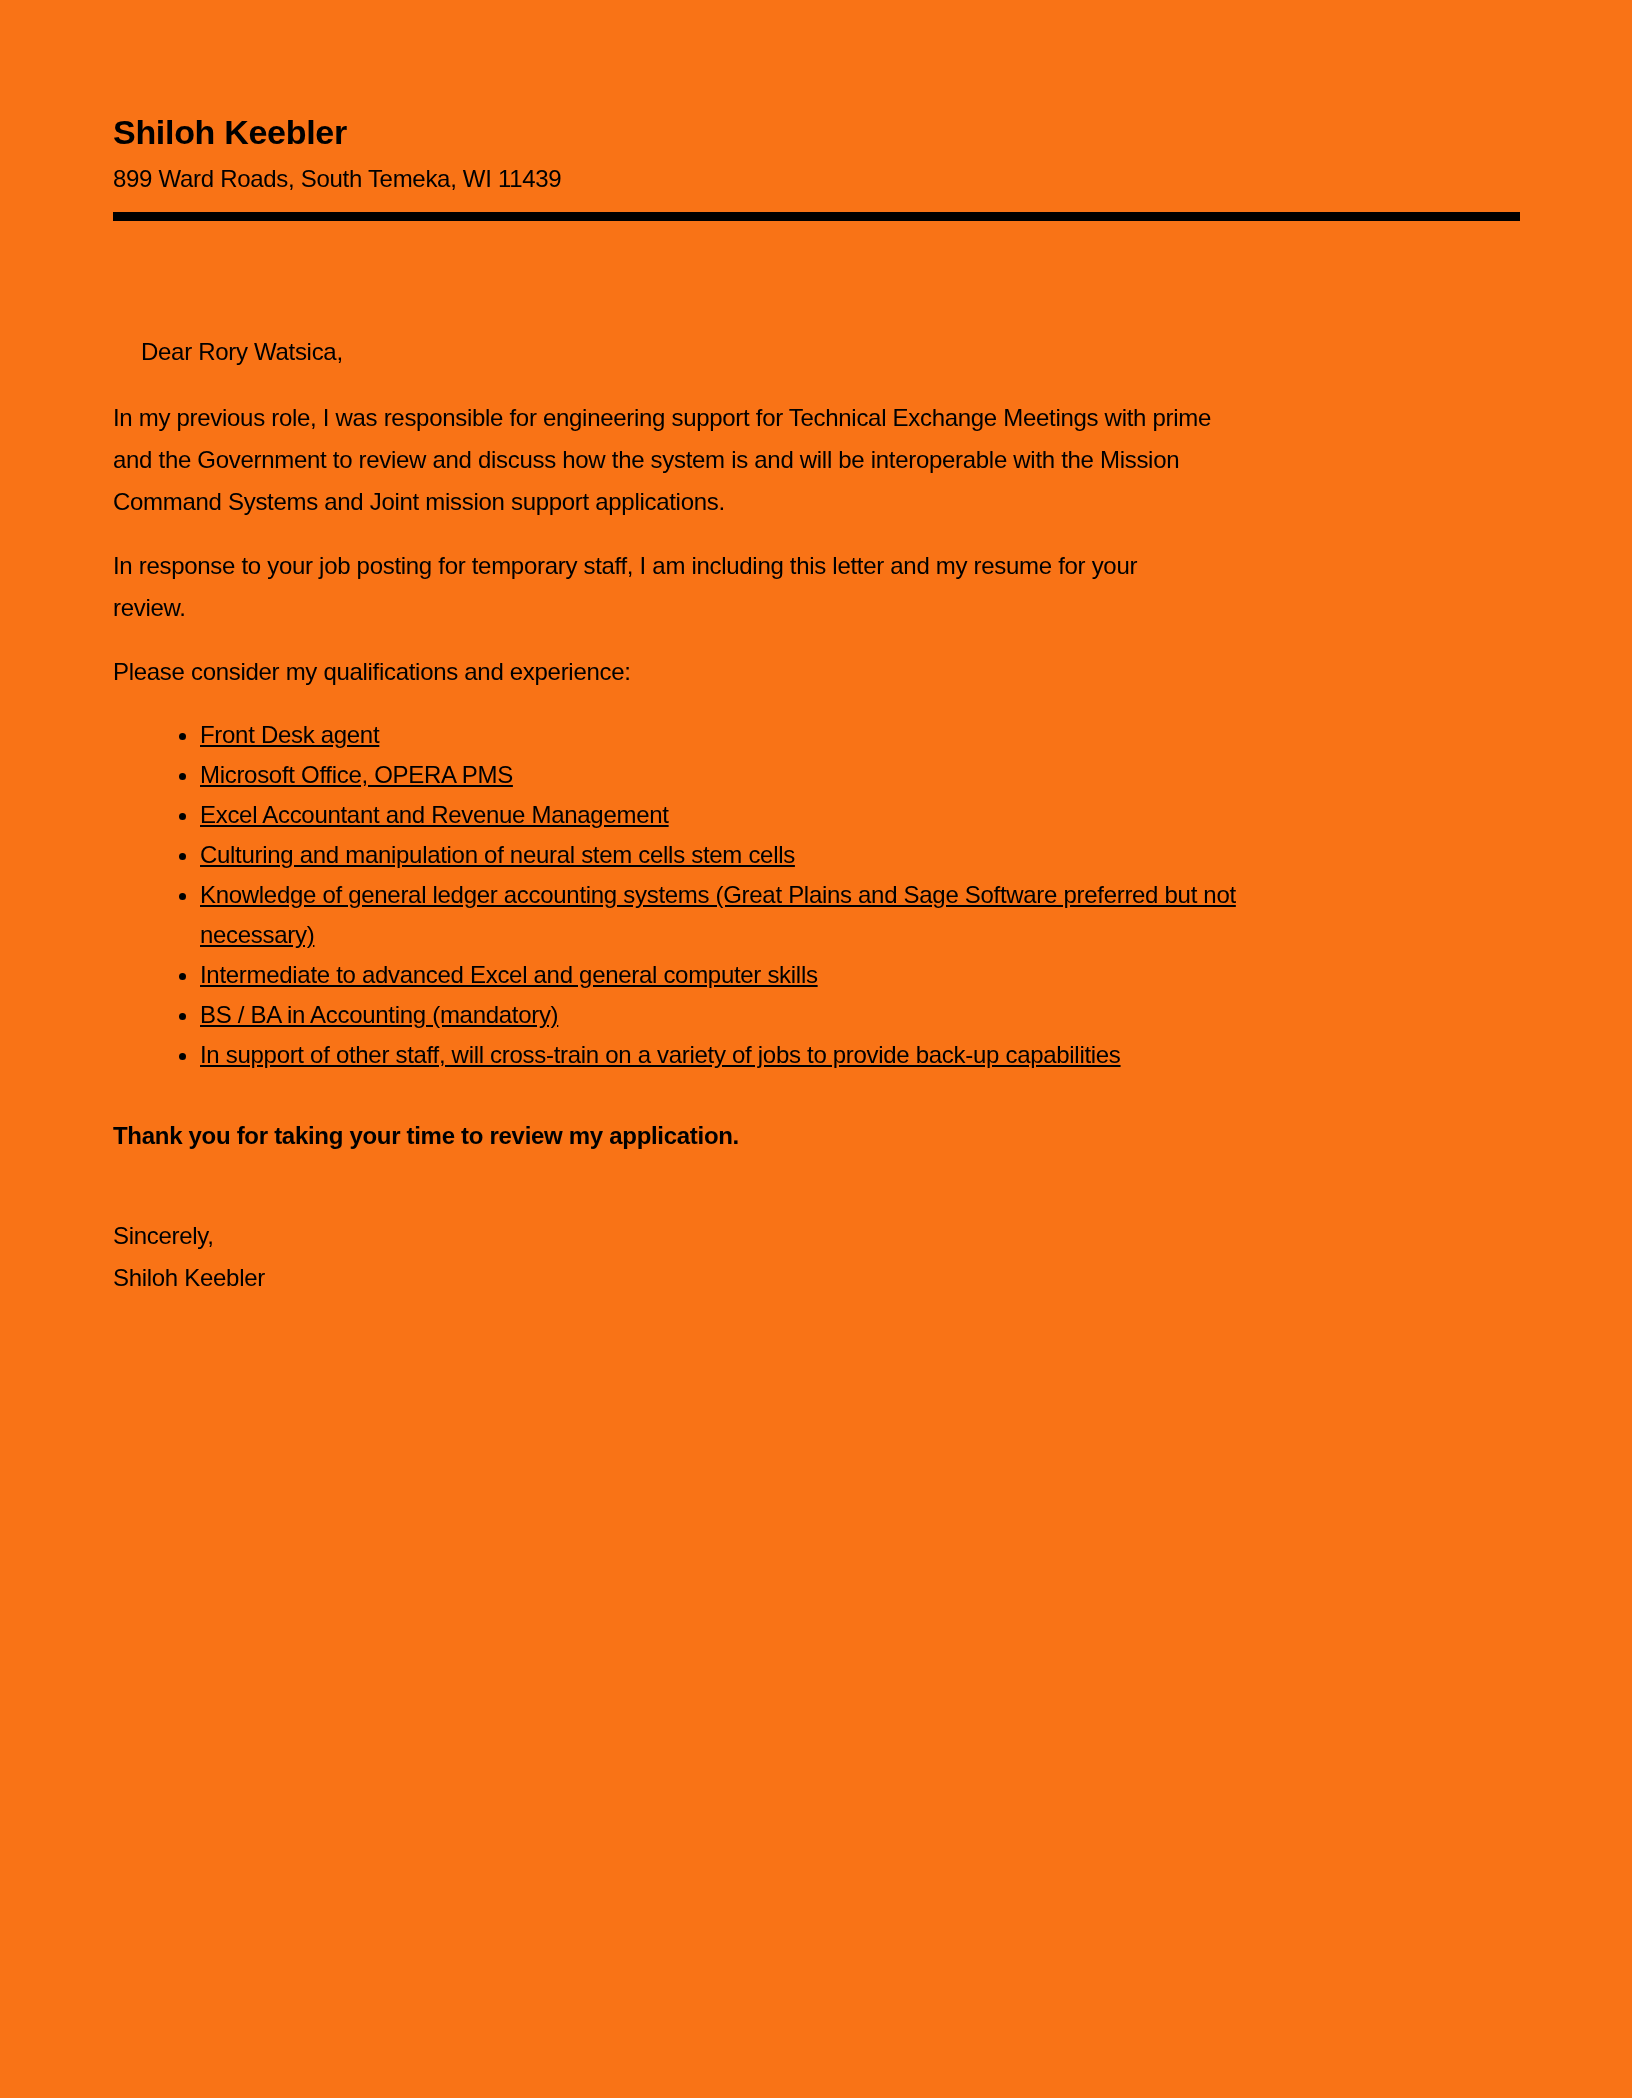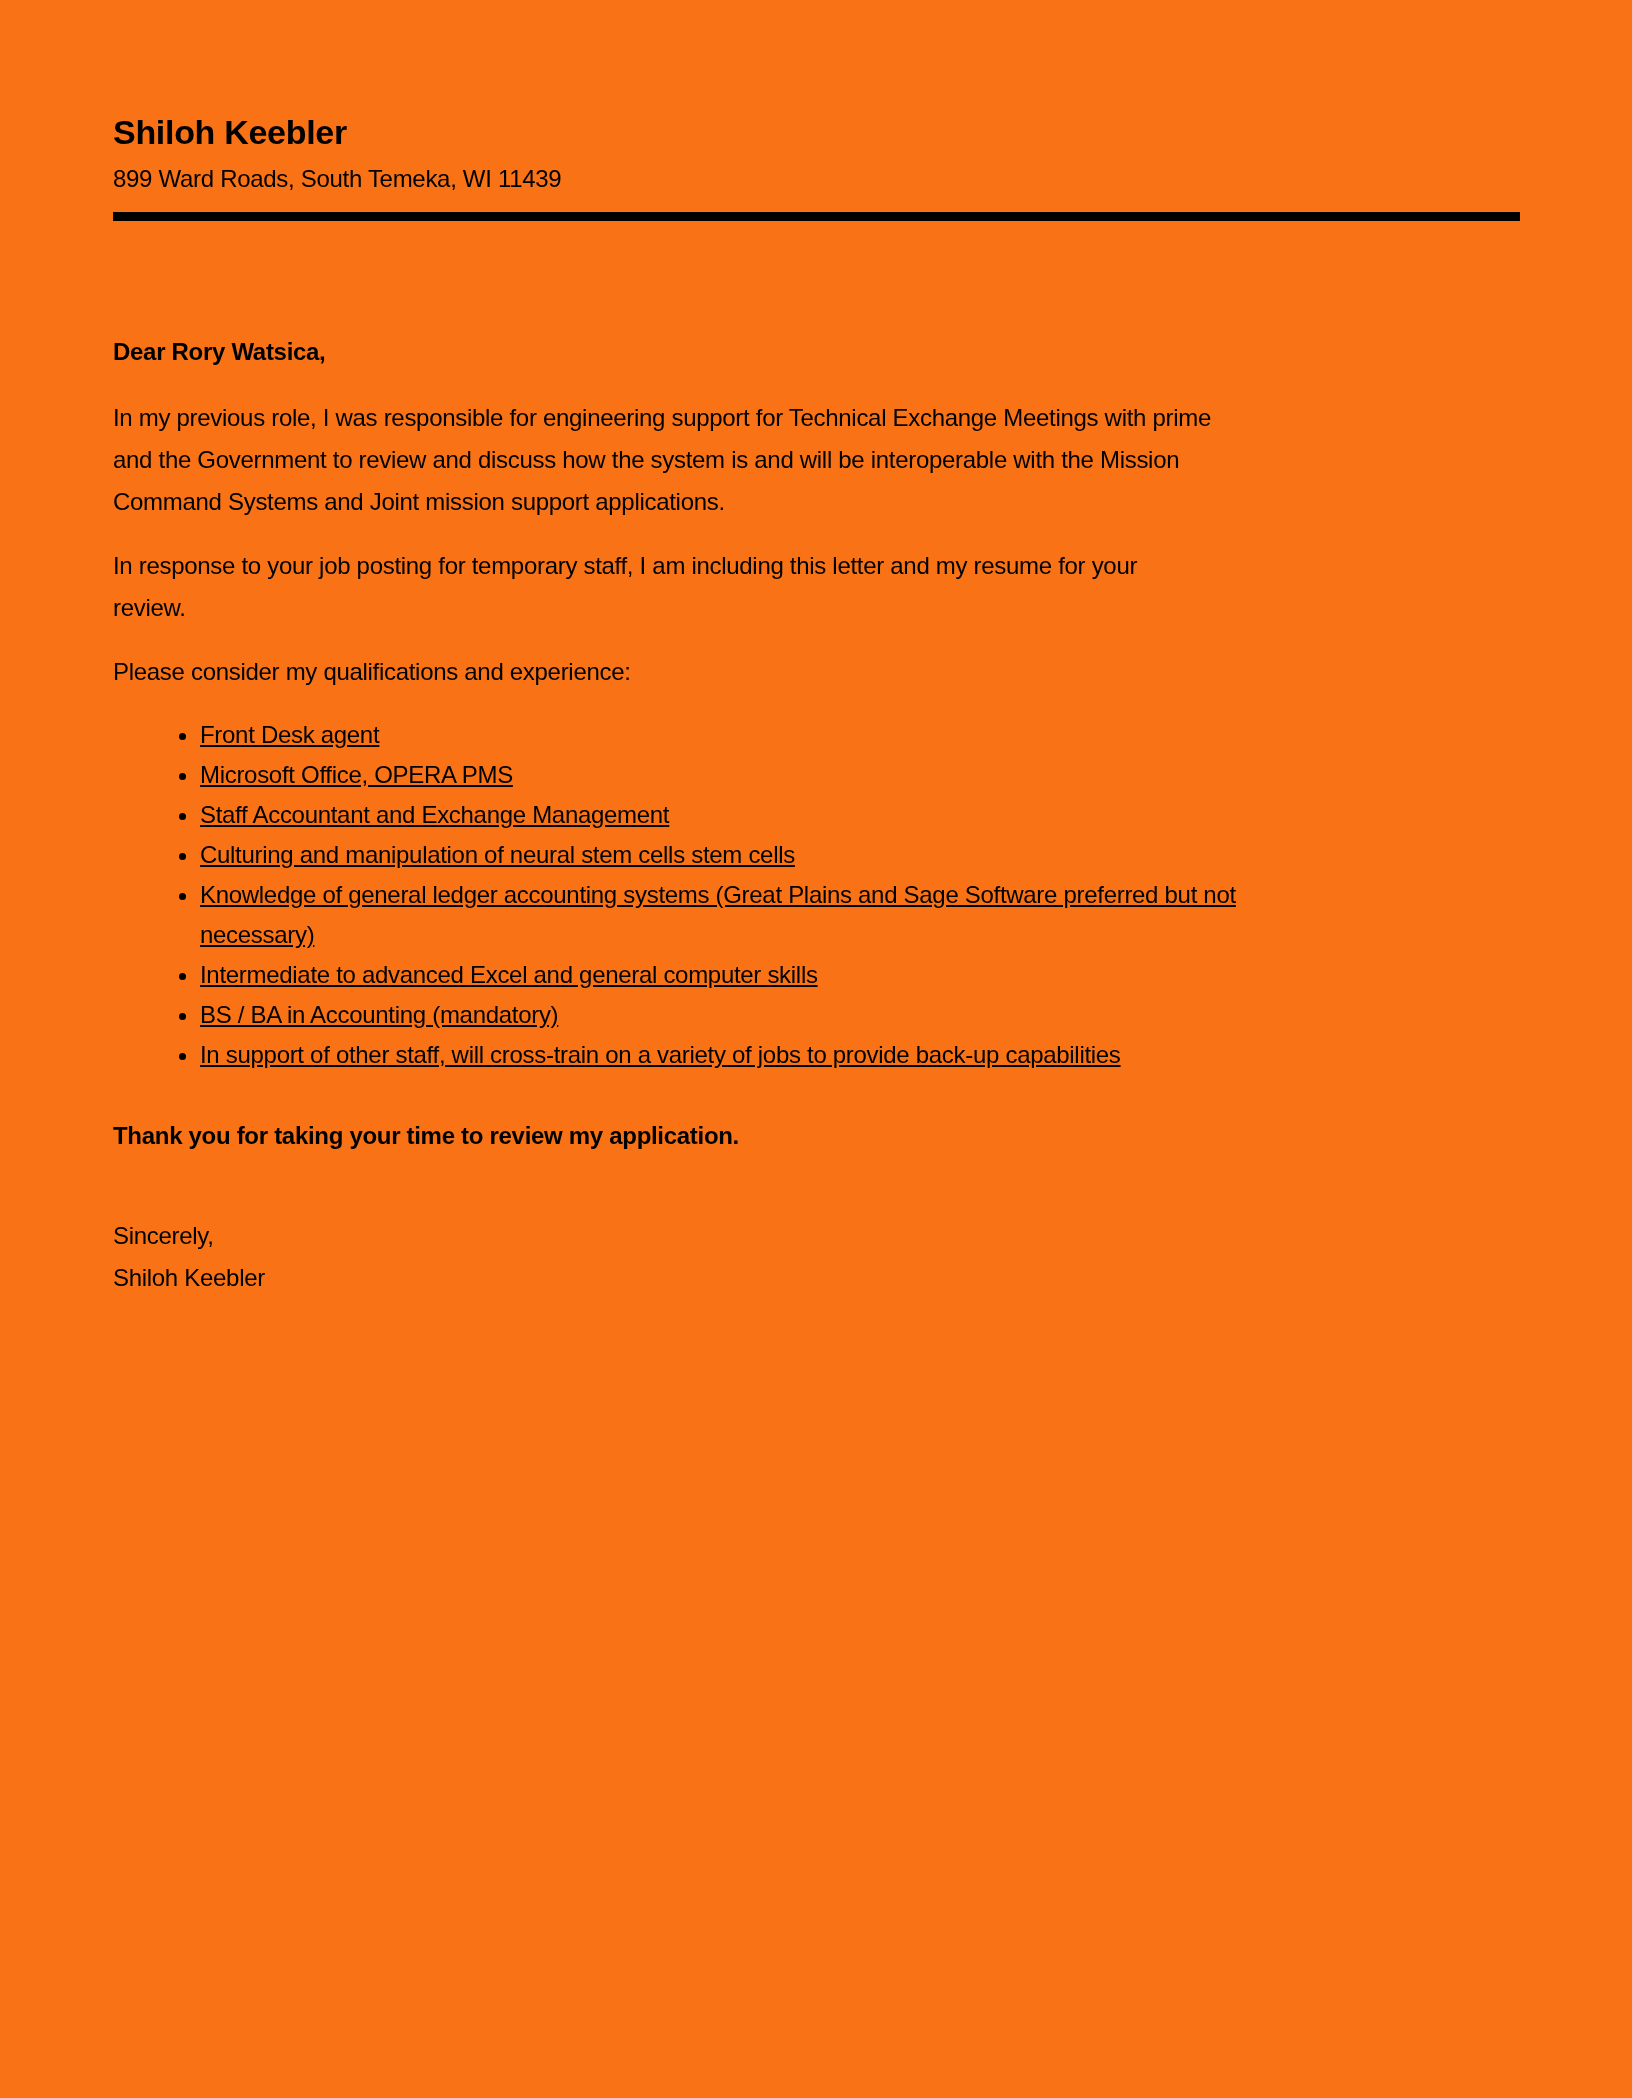--- a/index.html
+++ b/index.html
@@ -36,23 +36,24 @@
     height: 3px;               
     border-top: 2px solid #000000;
     border-bottom: 7px solid #000000;
     margin-bottom: 110px;
   }
   .body-text, .salutation, .closing, .signoff-block {
     font-size: 24px;
     letter-spacing: -0.3px;
   }
   .salutation {
-    font-weight: 700;
+    font-weight: 400;
     line-height: 42px;
     margin-bottom: 24px;
+    margin-left: 28px;
   }
   p.para {
     line-height: 42px;
     margin-bottom: 22px;
     white-space: pre-line;
     max-width: 1407px;
   }
   ul.qual-list {
     margin: 6px 0 30px 0;
     padding-left: 87px;
@@ -94,21 +95,21 @@
 Command Systems and Joint mission support applications.</p>
 
     <p class="para">In response to your job posting for temporary staff, I am including this letter and my resume for your
 review.</p>
 
     <p class="para">Please consider my qualifications and experience:</p>
 
     <ul class="qual-list">
       <li>Front Desk agent</li>
       <li>Microsoft Office, OPERA PMS</li>
-      <li>Staff Accountant and Exchange Management</li>
+      <li>Excel Accountant and Revenue Management</li>
       <li>Culturing and manipulation of neural stem cells stem cells</li>
       <li>Knowledge of general ledger accounting systems (Great Plains and Sage Software preferred but not
 necessary)</li>
       <li>Intermediate to advanced Excel and general computer skills</li>
       <li>BS / BA in Accounting (mandatory)</li>
       <li>In support of other staff, will cross-train on a variety of jobs to provide back-up capabilities</li>
     </ul>
 
     <div class="closing">Thank you for taking your time to review my application.</div>
 

